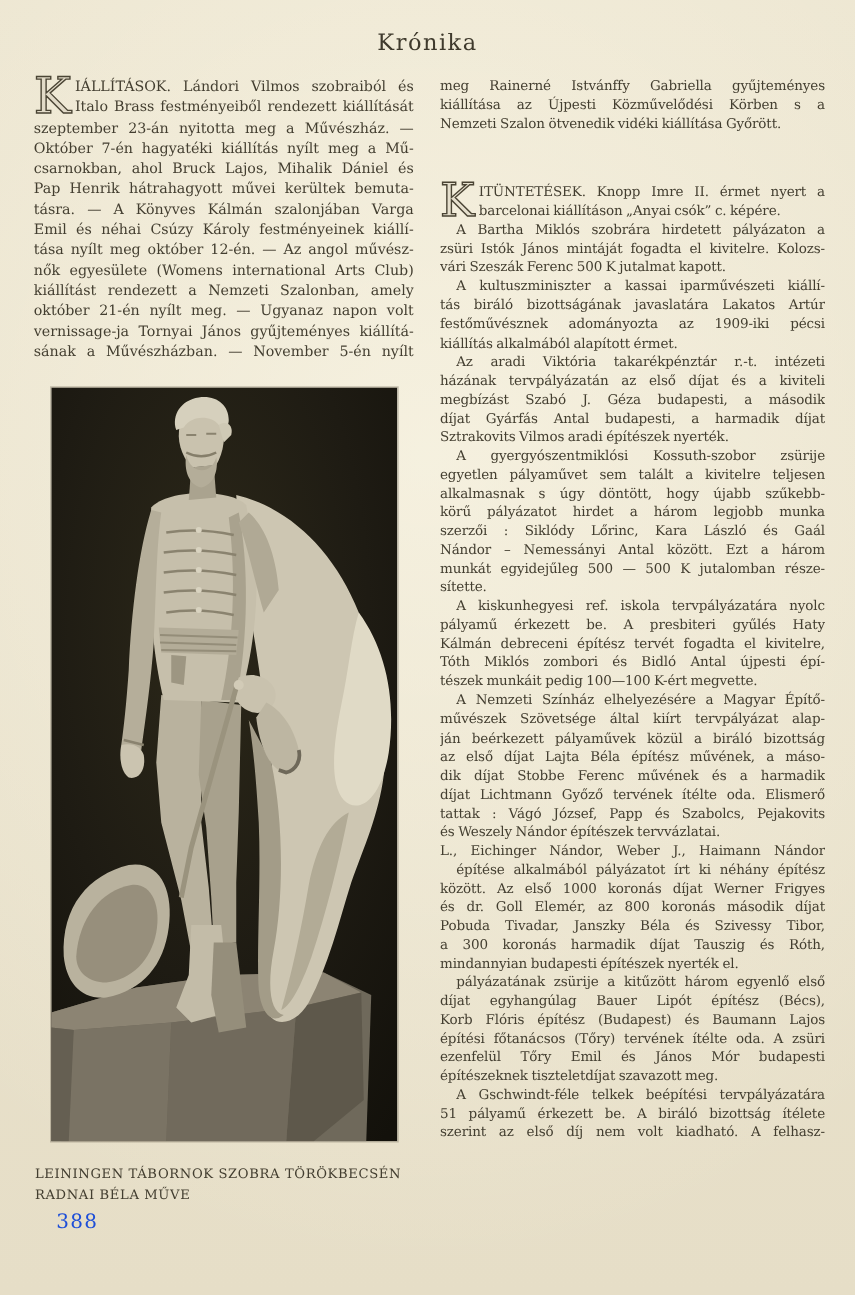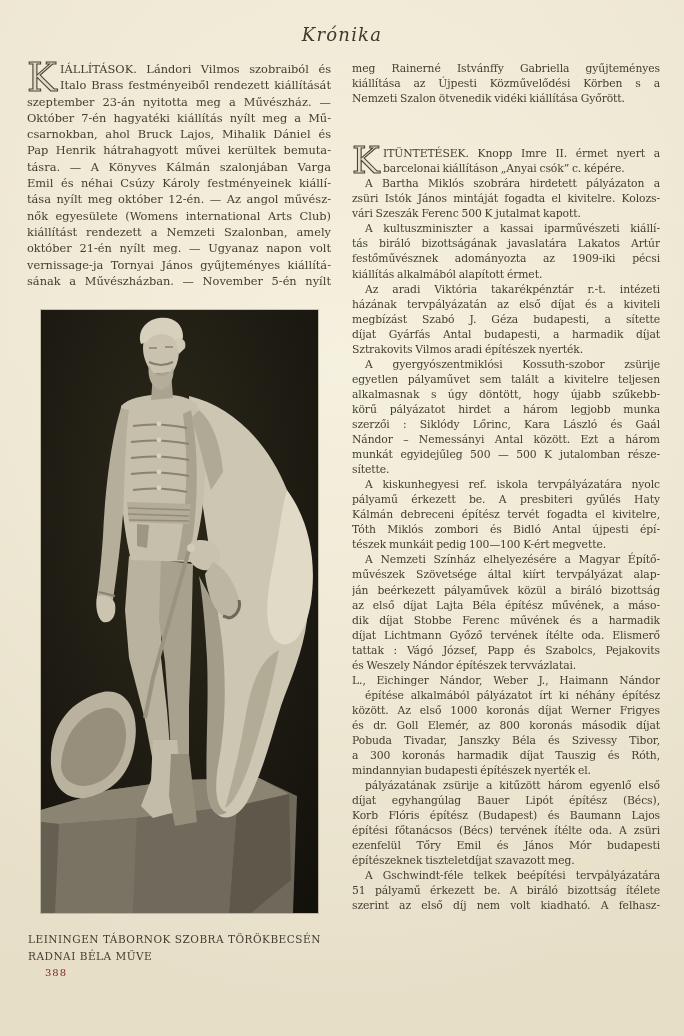--- a/index.html
+++ b/index.html
@@ -6,21 +6,21 @@
   body{
     width:684px;height:1036px;position:relative;overflow:hidden;
     background:
       radial-gradient(120% 90% at 50% 35%, rgba(255,252,238,0.55), rgba(255,252,238,0) 70%),
       linear-gradient(#ece5d0, #e6dec7);
     font-family:"DejaVu Serif","Liberation Serif",serif;
     color:#433e30;
   }
   .header{
     position:absolute;top:24px;left:0;width:684px;text-align:center;
-    font-style:italic;font-size:18px;letter-spacing:1.2px;color:#3f3a2d;
+    font-size:18px;letter-spacing:1.2px;color:#3f3a2d;
   }
   .col{position:absolute;top:61px}
   .col-left{left:27px;width:304px;font-size:11.4px;line-height:16.3px;word-spacing:-0.3px}
   .col-right{left:352px;width:308px;font-size:10.8px;line-height:15.05px;word-spacing:-0.5px;letter-spacing:-0.1px}
   .line{text-align:justify;text-align-last:justify;overflow:hidden}
   .col-left .line{height:16.3px}
   .col-right .line{height:15.05px}
   .line.last{text-align-last:left}
   .para .line:first-child{text-indent:13px}
   .dropcap{
@@ -36,21 +36,21 @@
     box-shadow:0 0 0 1px rgba(60,52,34,0.25);
   }
   .photo svg{display:block}
   .caption{
     position:absolute;left:28px;top:931px;width:320px;
     font-size:10.5px;line-height:16.5px;letter-spacing:0.5px;color:#433e30;
   }
   .caption .line{text-align:center;text-align-last:left;height:16.5px}
   .pageno{
     position:absolute;left:45px;top:967px;
-    font-size:10px;letter-spacing:1px;color:#7f1d1d;
+    font-size:16px;letter-spacing:1px;color:#1d4ed8;
   }
 </style>
 </head>
 <body>
 
 <div class="header">Krónika</div>
 
 <div class="col col-left">
   <div class="section">
     <span class="dropcap">K</span>
@@ -183,21 +183,21 @@
       </div>
       <div class="para">
         <div class="line">A kultuszminiszter a kassai iparművészeti kiállí-</div>
         <div class="line">tás biráló bizottságának javaslatára Lakatos Artúr</div>
         <div class="line">festőművésznek adományozta az 1909-iki pécsi</div>
         <div class="line last">kiállítás alkalmából alapított érmet.</div>
       </div>
       <div class="para">
         <div class="line">Az aradi Viktória takarékpénztár r.-t. intézeti</div>
         <div class="line">házának tervpályázatán az első díjat és a kiviteli</div>
-        <div class="line">megbízást Szabó J. Géza budapesti, a sítette</div>
+        <div class="line">megbízást Szabó J. Géza budapesti, a második</div>
         <div class="line">díjat Gyárfás Antal budapesti, a harmadik díjat</div>
         <div class="line last">Sztrakovits Vilmos aradi építészek nyerték.</div>
       </div>
       <div class="para">
         <div class="line">A gyergyószentmiklósi Kossuth-szobor zsürije</div>
         <div class="line">egyetlen pályaművet sem talált a kivitelre teljesen</div>
         <div class="line">alkalmasnak s úgy döntött, hogy újabb szűkebb-</div>
         <div class="line">körű pályázatot hirdet a három legjobb munka</div>
         <div class="line">szerzői : Siklódy Lőrinc, Kara László és Gaál</div>
         <div class="line">Nándor – Nemessányi Antal között. Ezt a három</div>
@@ -227,21 +227,21 @@
         <div class="line">között. Az első 1000 koronás díjat Werner Frigyes</div>
         <div class="line">és dr. Goll Elemér, az 800 koronás második díjat</div>
         <div class="line">Pobuda Tivadar, Janszky Béla és Szivessy Tibor,</div>
         <div class="line">a 300 koronás harmadik díjat Tauszig és Róth,</div>
         <div class="line last">mindannyian budapesti építészek nyerték el.</div>
       </div>
       <div class="para">
         <div class="line">pályázatának zsürije a kitűzött három egyenlő első</div>
         <div class="line">díjat egyhangúlag Bauer Lipót építész (Bécs),</div>
         <div class="line">Korb Flóris építész (Budapest) és Baumann Lajos</div>
-        <div class="line">építési főtanácsos (Bécs) tervének ítélte oda. A zsüri</div>
+        <div class="line">építési főtanácsos (Tőry) tervének ítélte oda. A zsüri</div>
         <div class="line">ezenfelül Tőry Emil és János Mór budapesti</div>
         <div class="line last">építészeknek tiszteletdíjat szavazott meg.</div>
       </div>
       <div class="para">
         <div class="line">A Gschwindt-féle telkek beépítési tervpályázatára</div>
         <div class="line">51 pályamű érkezett be. A biráló bizottság ítélete</div>
         <div class="line">szerint az első díj nem volt kiadható. A felhasz-</div>
       </div>
     </div>
 </div>

